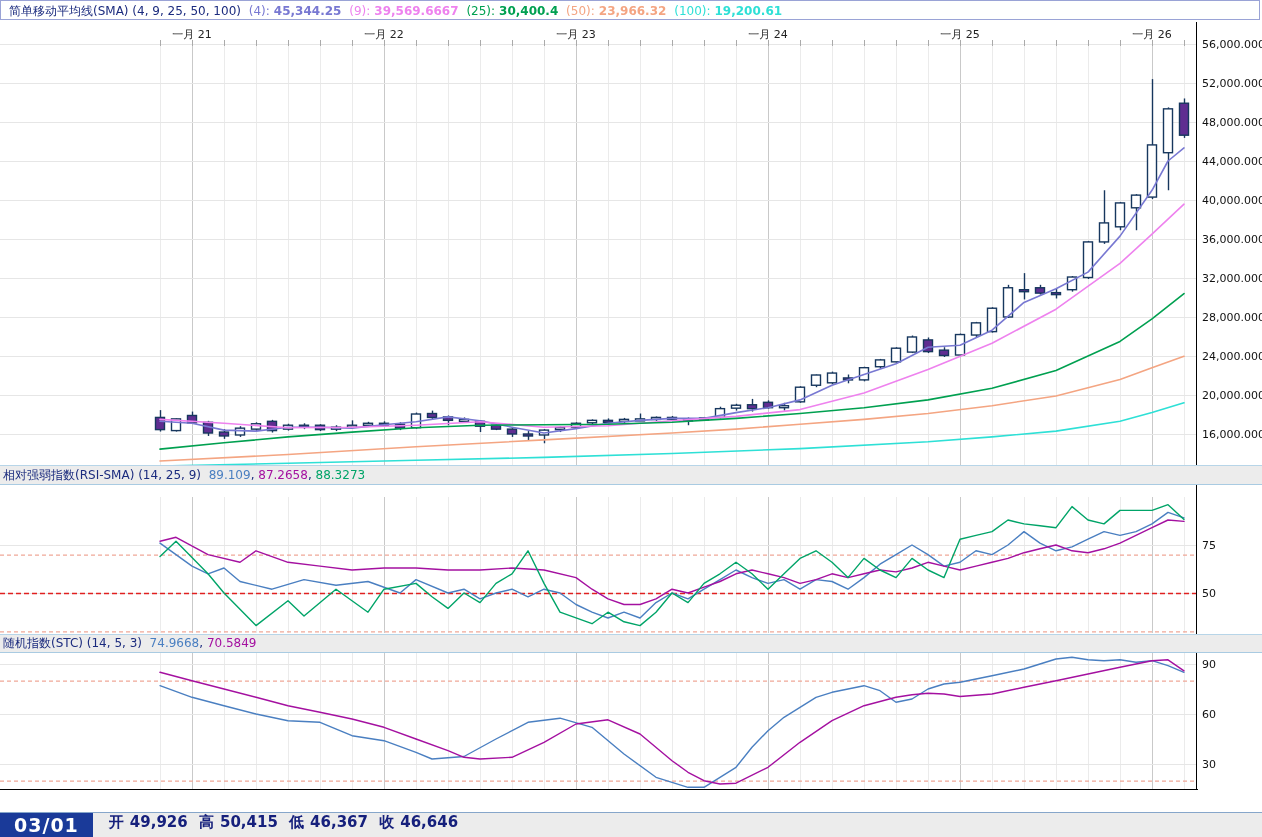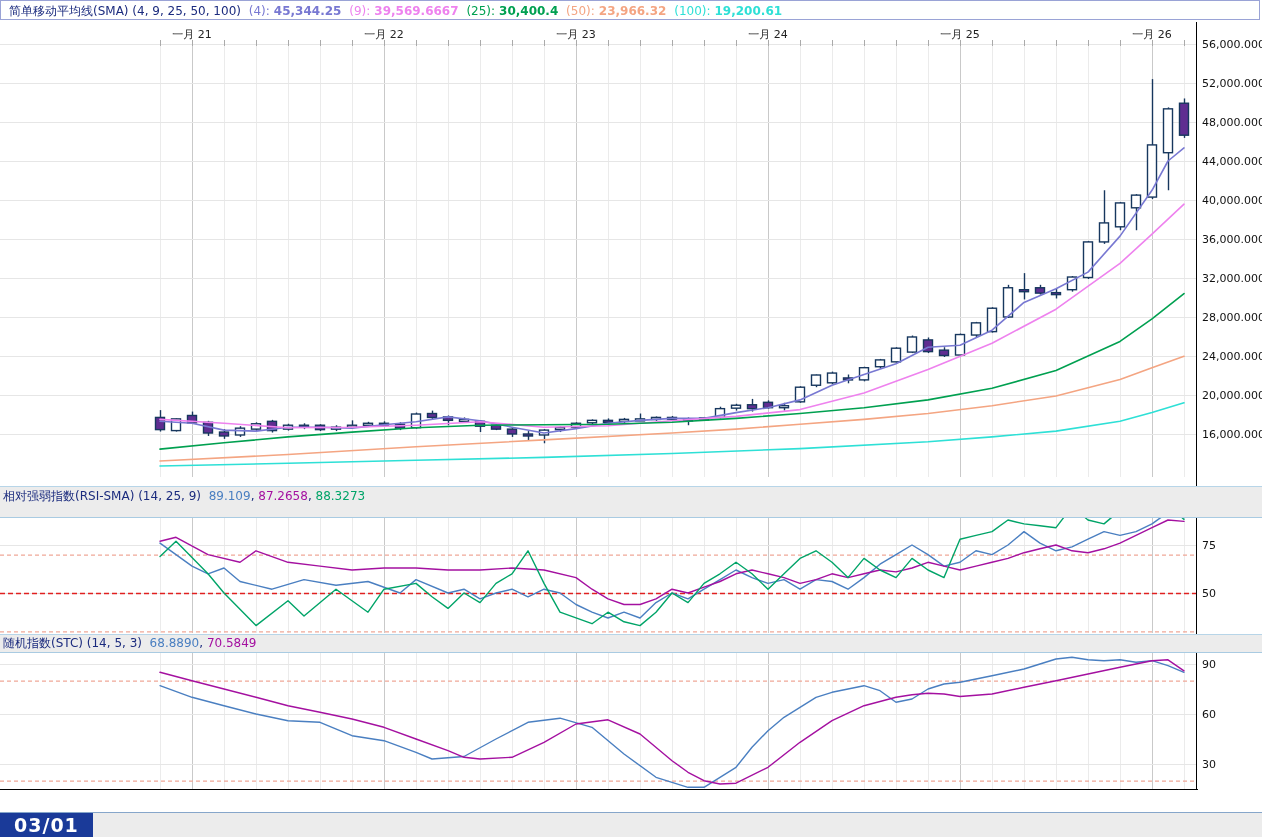--- a/index.html
+++ b/index.html
@@ -9,21 +9,21 @@
       border:1px solid #9aa3d6;font-size:12px;line-height:20px;color:#1b2b7e;white-space:nowrap;
       padding-left:8px;box-sizing:border-box;}
   .sma-header span{margin-right:4px;}
   .val{font-weight:bold;}
   .c-sma4{color:#7878d2;} .c-sma9{color:#ee82ee;} .c-sma25{color:#00a050;}
   .c-sma50{color:#f4a582;} .c-sma100{color:#2ee0d6;}
   .c-blue{color:#4a7fc1;} .c-mag{color:#a410a0;} .c-green{color:#00a468;}
   .band{position:absolute;left:0;width:1262px;background:#ececec;border-top:1px solid #b7d5e8;
       border-bottom:1px solid #a9cbe2;font-size:12px;color:#1b2b7e;white-space:nowrap;
       padding-left:3px;box-sizing:border-box;}
-  #rsi-band{top:486px;height:32px;line-height:18px;}
+  #rsi-band{top:465px;height:20px;line-height:18px;}
   #stc-band{top:634px;height:19px;line-height:17px;}
   #chart-svg{position:absolute;left:0;top:0;}
   .plot-hit{position:absolute;left:0;background:transparent;}
   .status-bar{position:absolute;left:0;top:812px;width:1262px;height:25px;background:#ececec;
       border-top:1px solid #86a6ca;box-sizing:border-box;display:flex;align-items:flex-start;}
   .date-badge{display:inline-block;background:#1a3a99;color:#ffffff;font-weight:bold;
       font-size:19px;line-height:24px;padding:0 14px;margin-right:16px;letter-spacing:1px;}
   .ohlc{font-size:15px;font-weight:bold;color:#16207c;}
   .ohlc span{margin-right:6px;}
 </style>
@@ -367,23 +367,29 @@
 
 <div class="band" id="rsi-band">
   <span>相对强弱指数(RSI-SMA) (14, 25, 9)</span>&nbsp;
   <span class="c-blue">89.109</span><span>, </span>
   <span class="c-mag">87.2658</span><span>, </span>
   <span class="c-green">88.3273</span>
 </div>
 
 <div class="band" id="stc-band">
   <span>随机指数(STC) (14, 5, 3)</span>&nbsp;
-  <span class="c-blue">68.8890</span><span>, </span>
+  <span class="c-blue">74.9668</span><span>, </span>
   <span class="c-mag">70.5849</span>
 </div>
 
 <div class="plot-hit" style="top:22px;height:455px;width:1196px;"></div>
 <div class="plot-hit" style="top:497px;height:136px;width:1196px;"></div>
 <div class="plot-hit" style="top:653px;height:136px;width:1196px;"></div>
 
 <div class="status-bar">
   <span class="date-badge">03/01</span>
+  <span class="ohlc">
+    <span>开</span><span>49,926</span>
+    <span>高</span><span>50,415</span>
+    <span>低</span><span>46,367</span>
+    <span>收</span><span>46,646</span>
+  </span>
 </div>
 
 </body></html>

